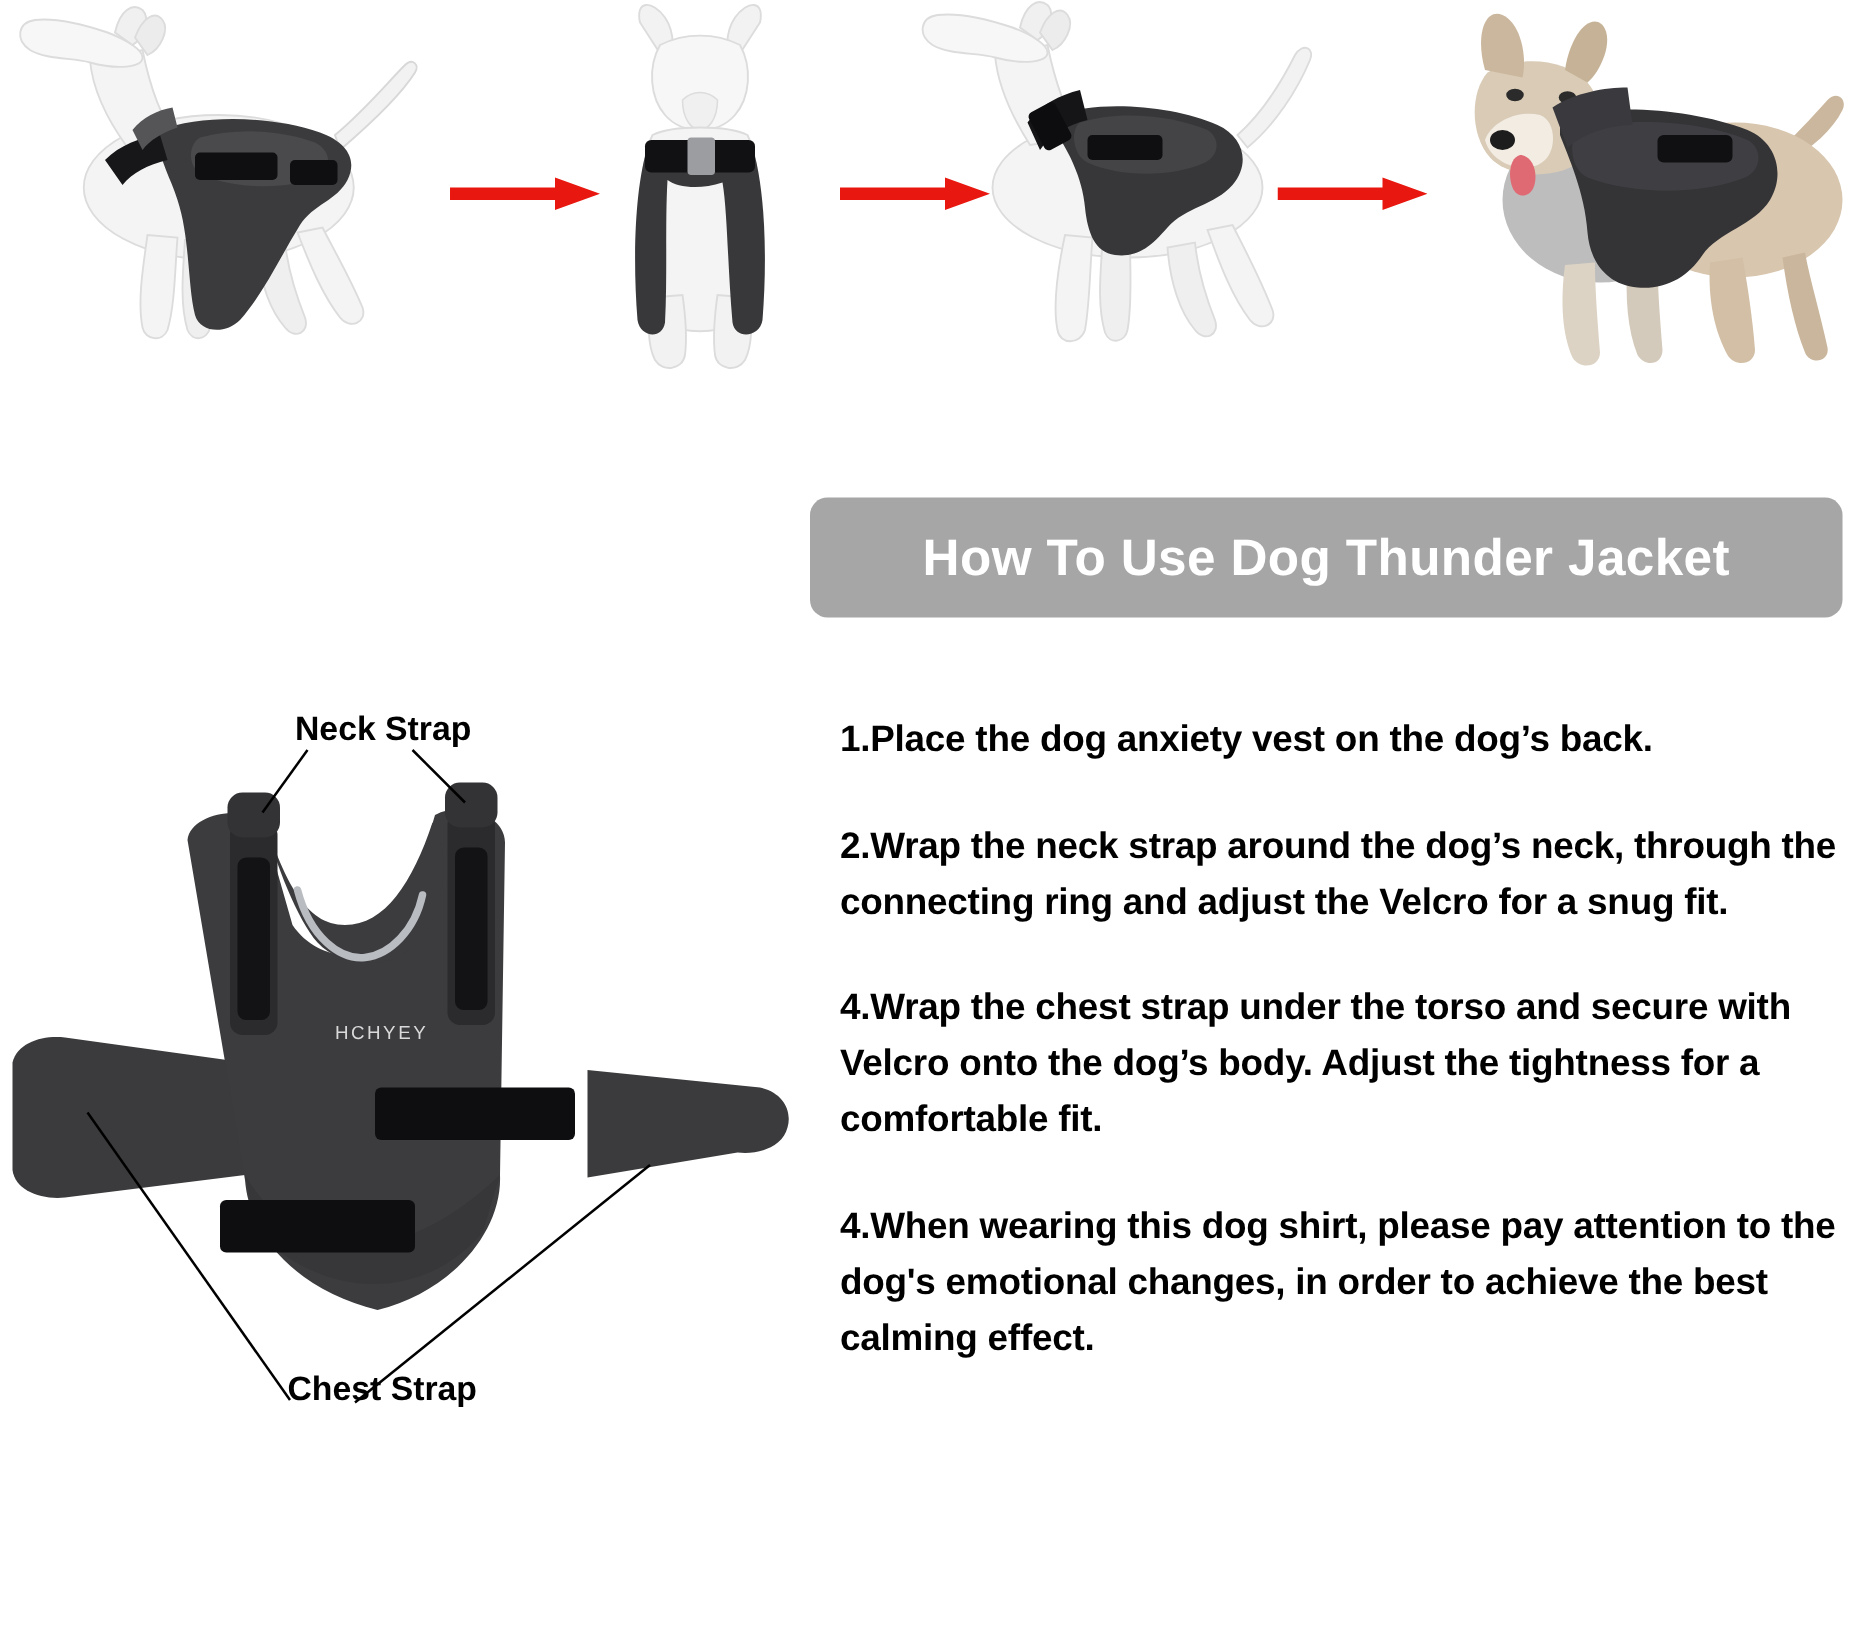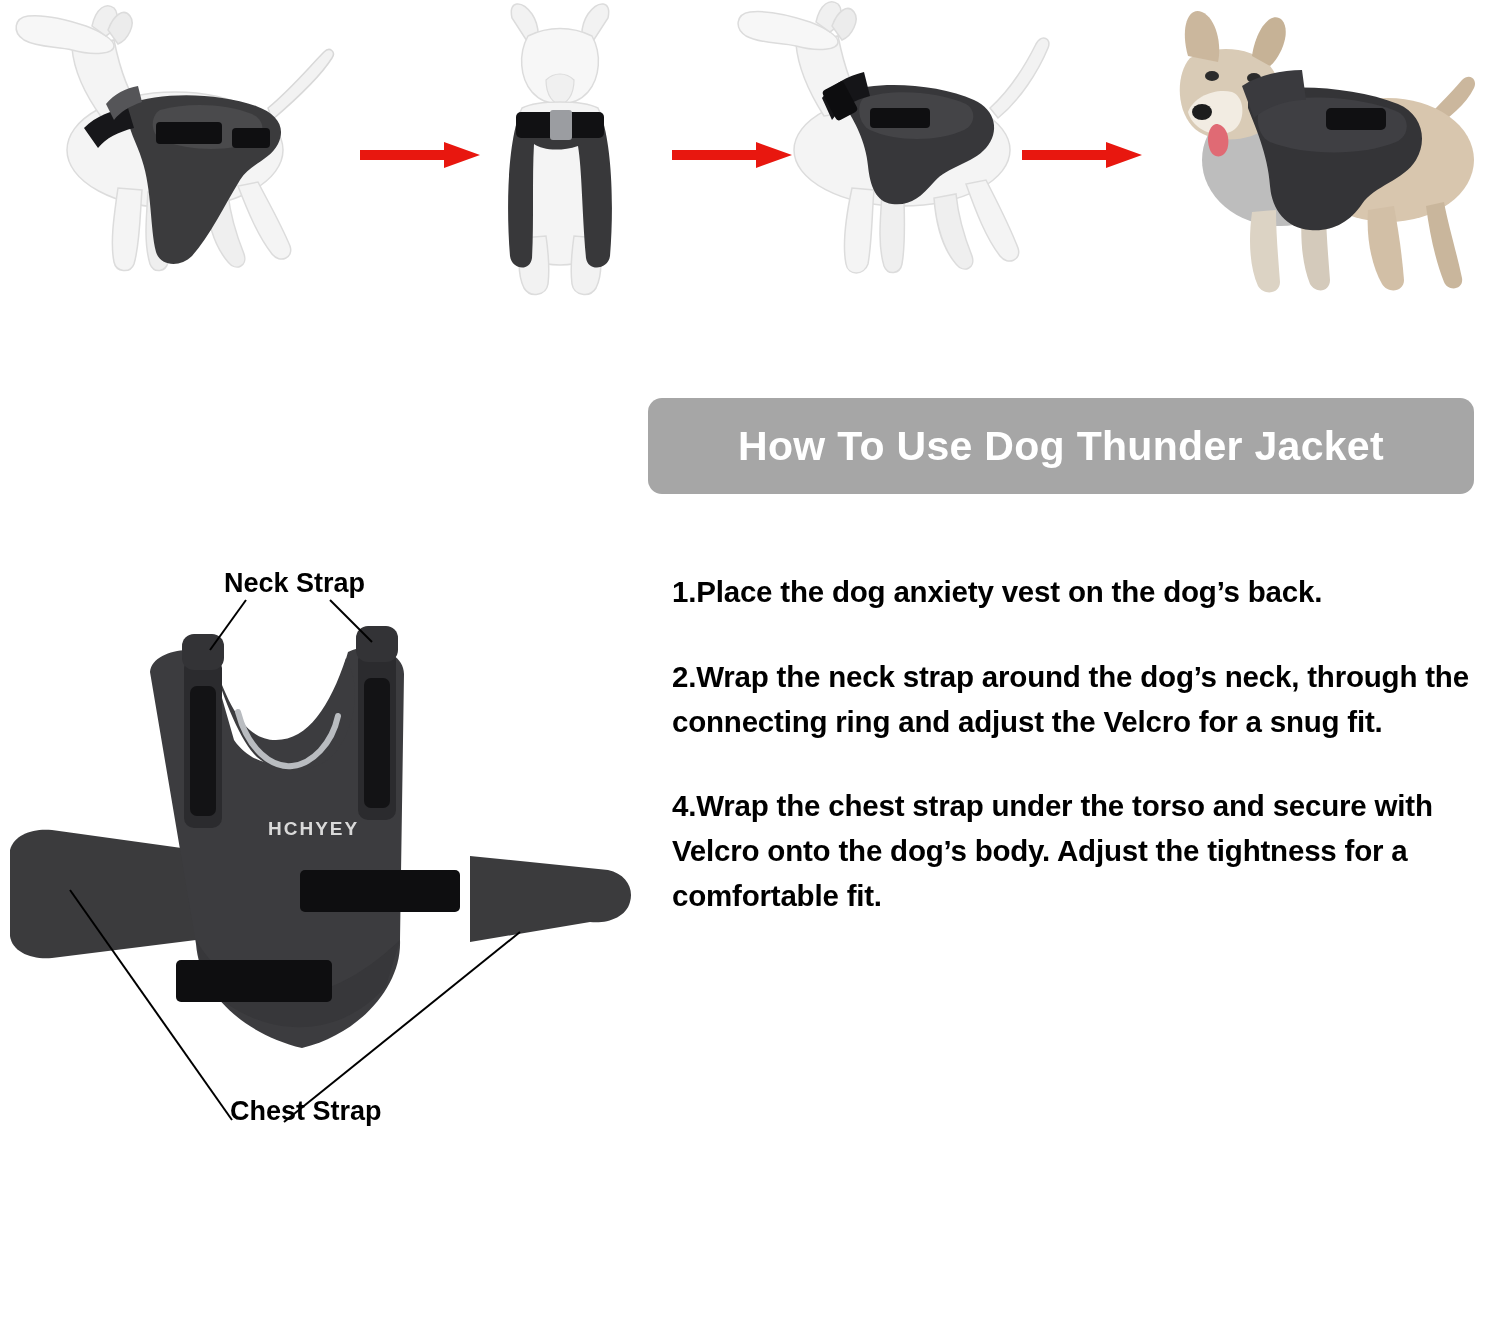--- a/index.html
+++ b/index.html
@@ -80,29 +80,29 @@
     width: 660px;
     height: 660px;
   }
   .callout-label {
     position: absolute;
     font-size: 27px;
     font-weight: bold;
     color: #000;
     white-space: nowrap;
   }
-  #neck-strap-label { left: 224px; top: 568px; }
+  #neck-strap-label { left: 236px; top: 568px; }
   #chest-strap-label { left: 230px; top: 1096px; }
 
   .brand-text {
     position: absolute;
     left: 268px;
     top: 818px;
-    font-size: 19px;
-    font-weight: bold;
+    font-size: 15px;
+    font-weight: normal;
     letter-spacing: 2px;
     color: #d9d9d9;
   }
 </style>
 </head>
 <body>
 
 <div id="top-strip">
 
   <div class="step-cell" style="left:10px; width:330px;">
@@ -240,20 +240,21 @@
 </div>
 
 <div id="banner">
   <div class="banner-text">How To Use Dog Thunder Jacket</div>
 </div>
 
 <div id="instructions">
   <div class="instr">1.Place the dog anxiety vest on the dog’s back.</div>
   <div class="instr">2.Wrap the neck strap around the dog’s neck, through the connecting ring and adjust the Velcro for a snug fit.</div>
   <div class="instr">4.Wrap the chest strap under the torso and secure with Velcro onto the dog’s body. Adjust the tightness for a comfortable fit.</div>
+  <div class="instr">4.When wearing this dog shirt, please pay attention to the dog's emotional changes, in order to achieve the best calming effect.</div>
 </div>
 
 <div id="product-diagram">
   <svg viewBox="0 0 660 660" width="660" height="660">
 
     <path d="M10 310 C14 294 34 288 52 290 L196 310 L196 400 L52 418 C32 420 12 412 10 396 Z" fill="#3b3b3d"></path>
 
     <path d="M470 316 L608 330 C626 334 634 348 630 362 C626 378 606 384 590 382 L470 402 Z" fill="#3b3b3d"></path>
 
     <path d="M150 132 C152 112 190 104 210 116 L234 200 C256 232 300 232 322 200 L348 112 C370 100 404 112 404 134 L400 400 C402 446 360 494 302 508 C244 494 200 454 196 404 Z" fill="#3c3c3f"></path>

